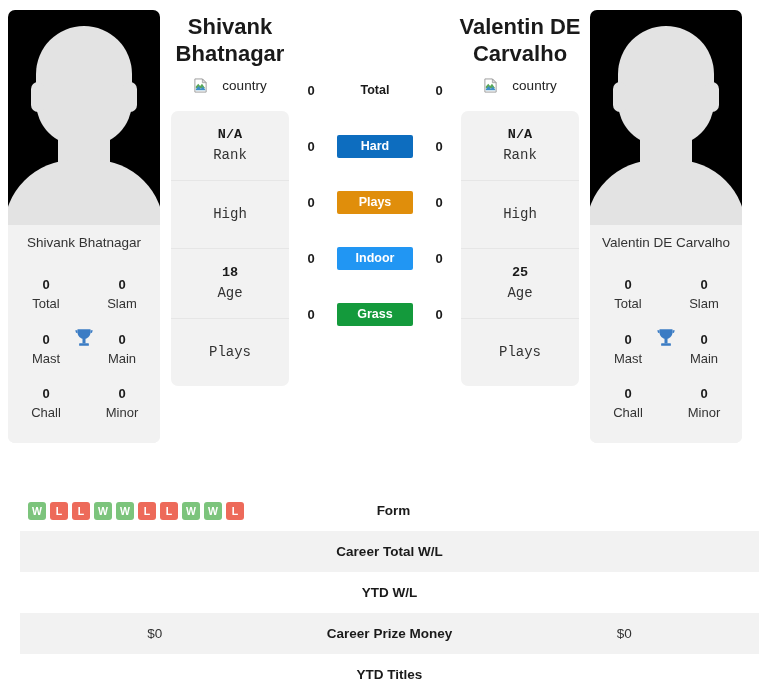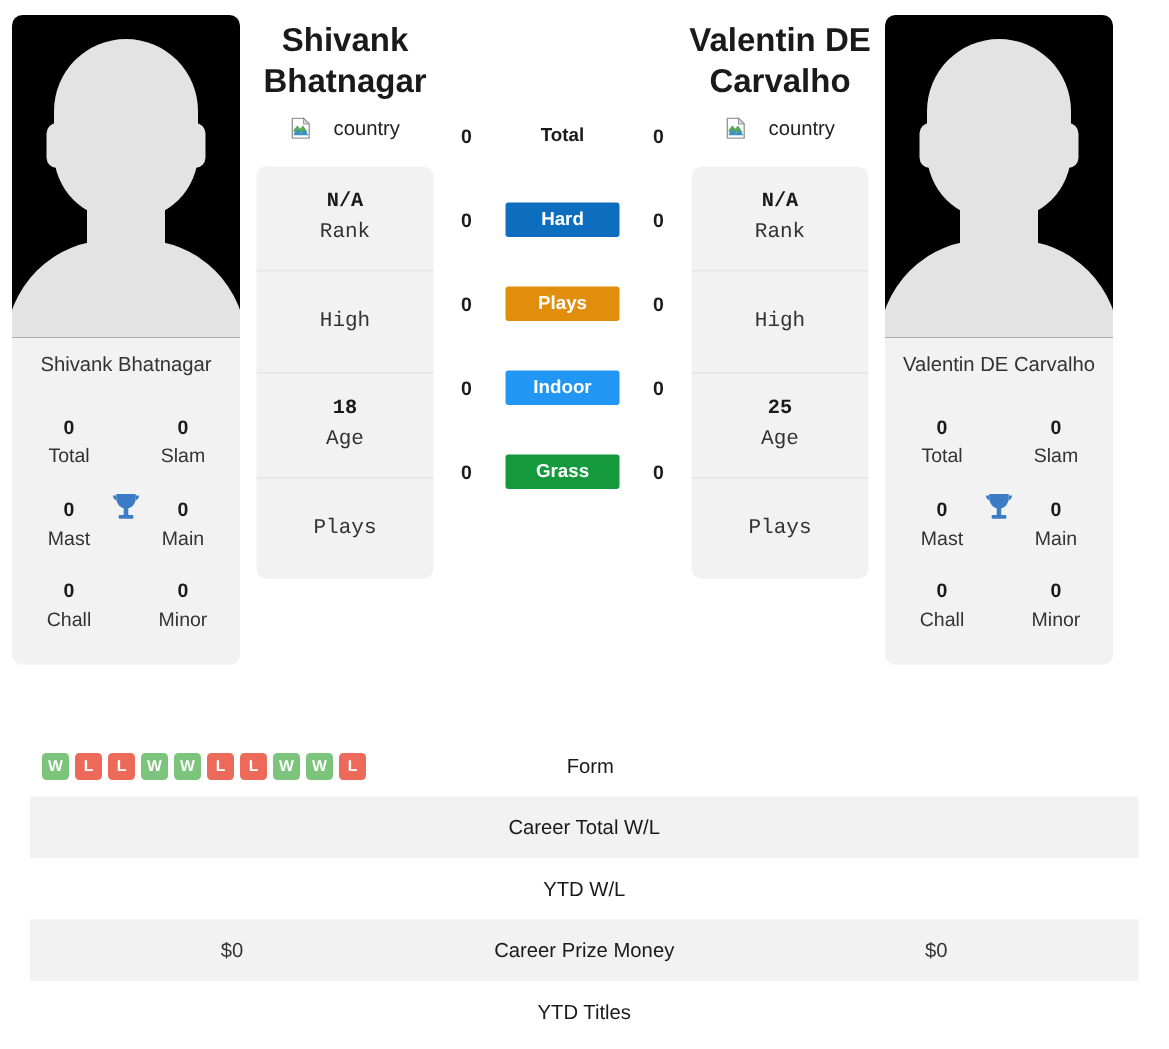--- a/index.html
+++ b/index.html
@@ -239,21 +239,21 @@
     font-size: 13.5px;
     color: #333;
   }
   .cmp-left { justify-content: flex-start; padding-left: 8px; }
   .cmp-left.centered { justify-content: center; padding-left: 0; }
   .cmp-right { justify-content: center; }
   .cmp-mid {
     flex: 0 0 200px;
     text-align: center;
     font-size: 13.5px;
-    font-weight: normal;
+    font-weight: bold;
     color: #1a1a1a;
   }
   .form-badges { display: flex; gap: 4px; }
   .form-badge {
     width: 18px; height: 18px;
     border-radius: 3px;
     font-size: 10.5px;
     font-weight: bold;
     color: #ffffff;
     display: flex;

